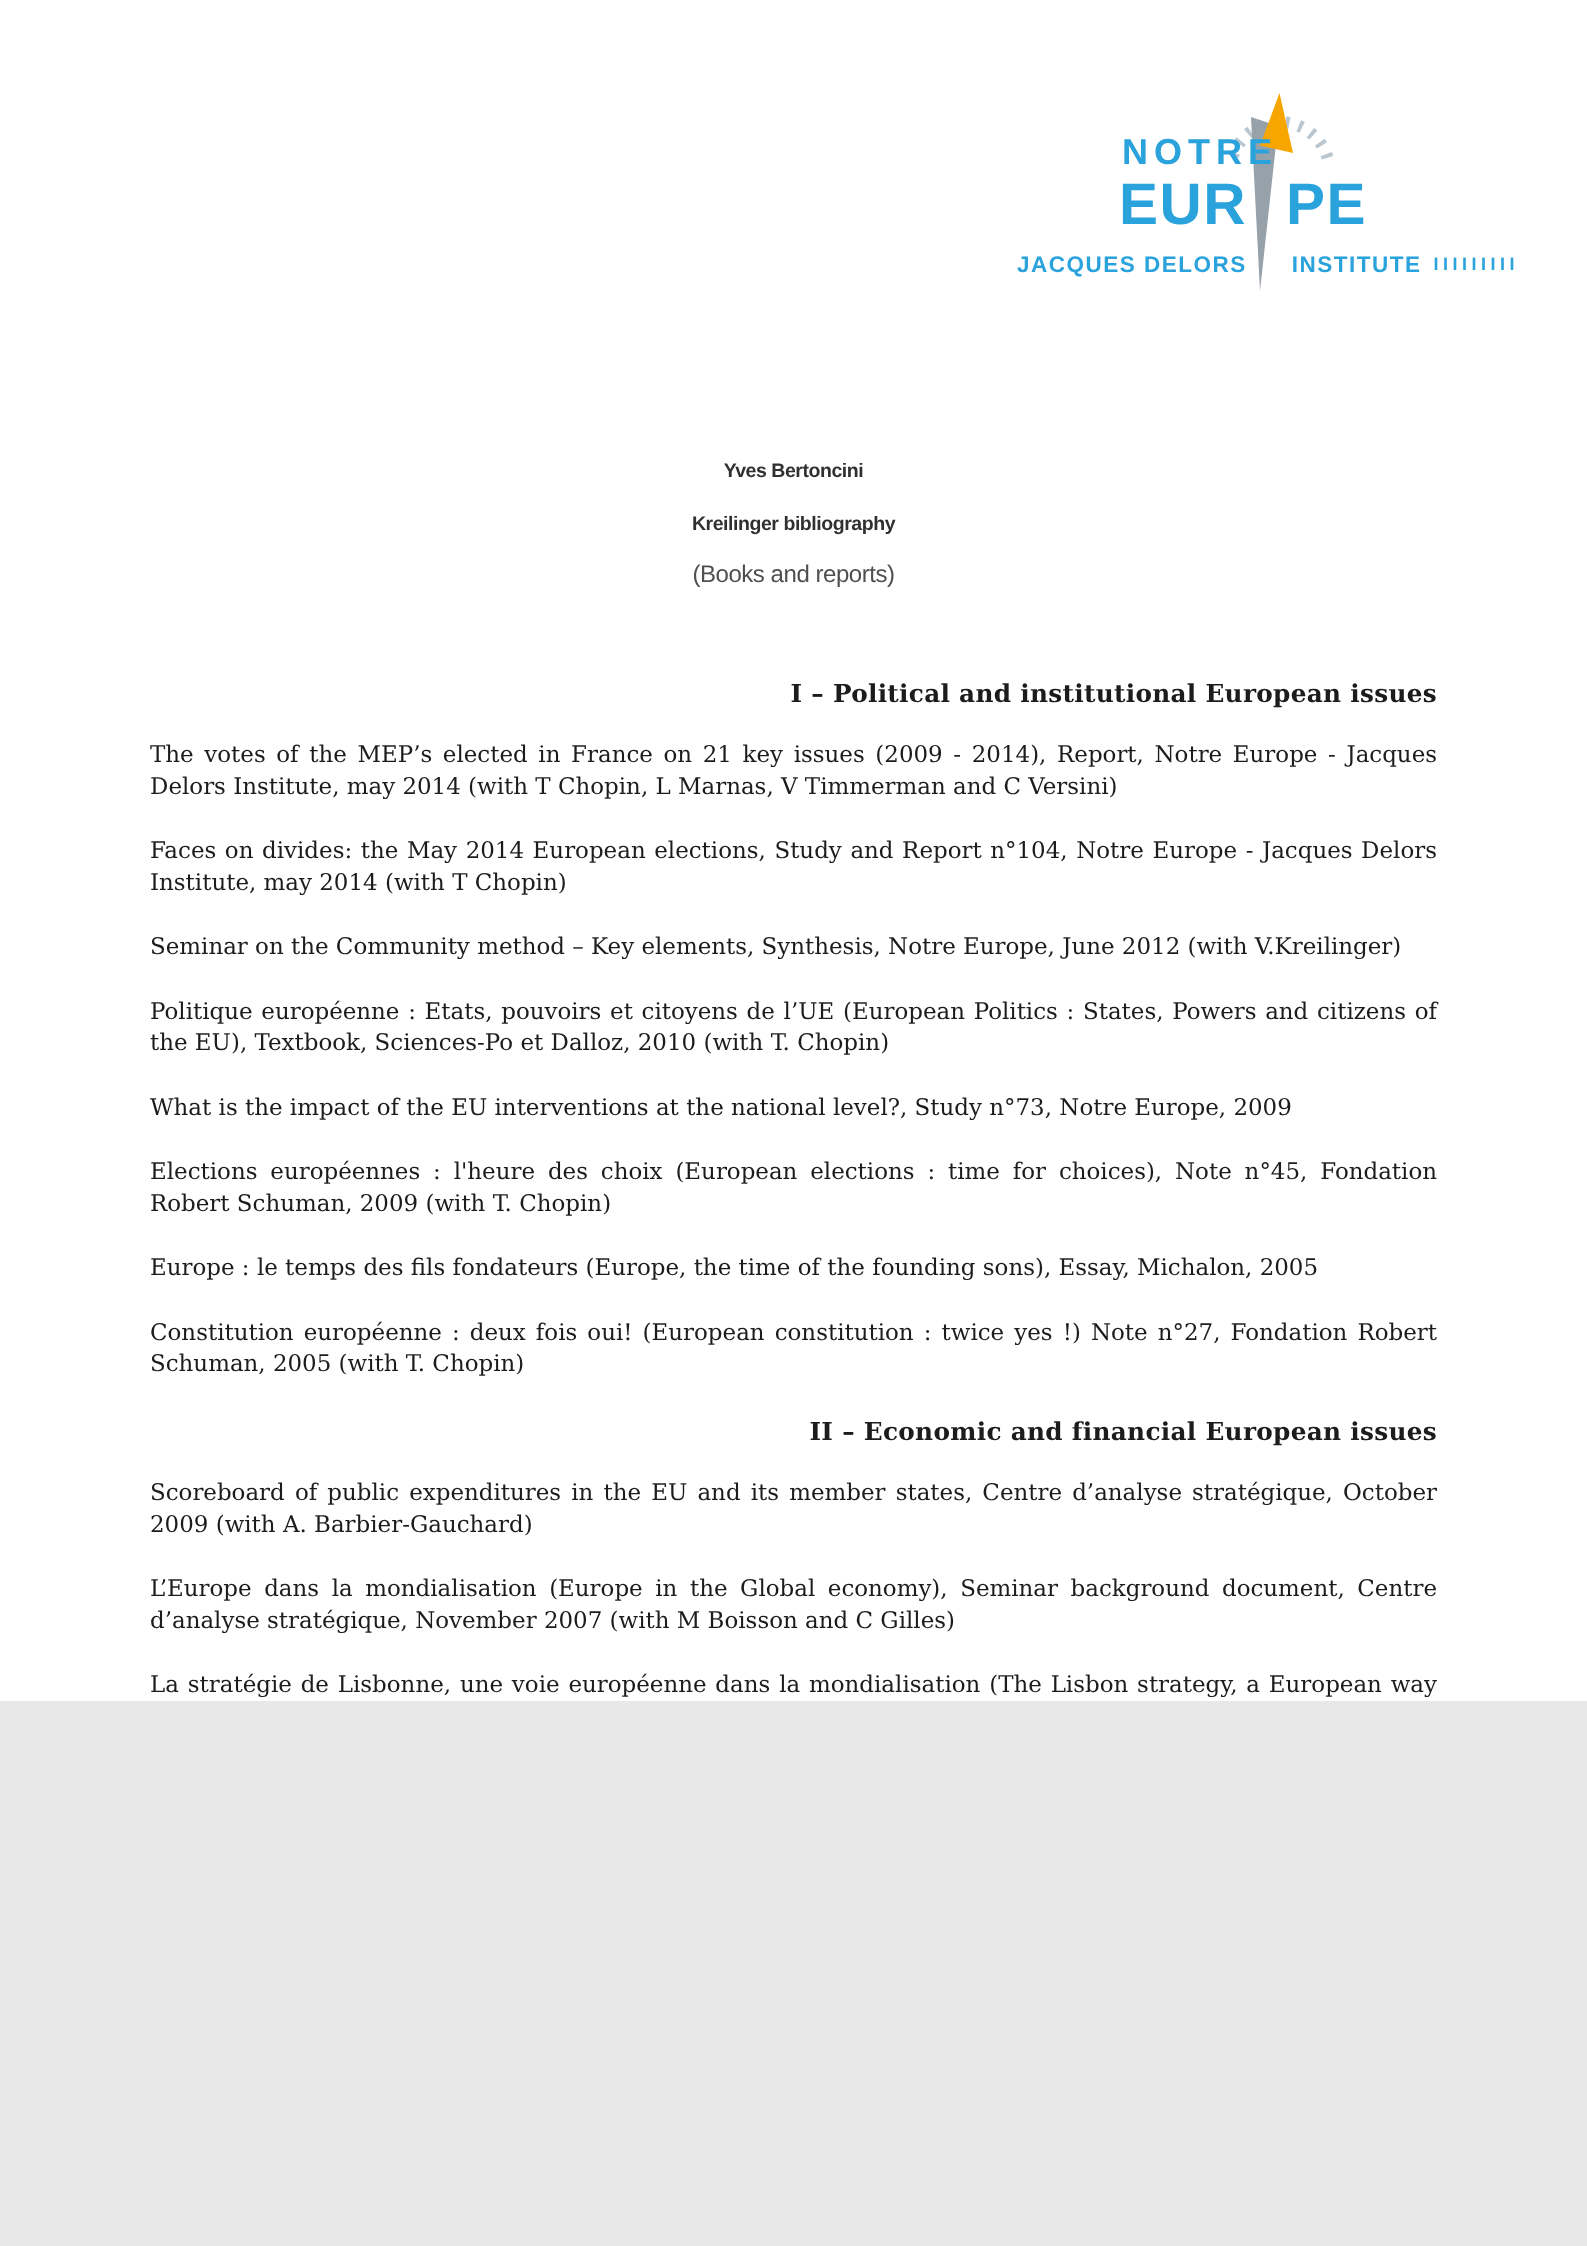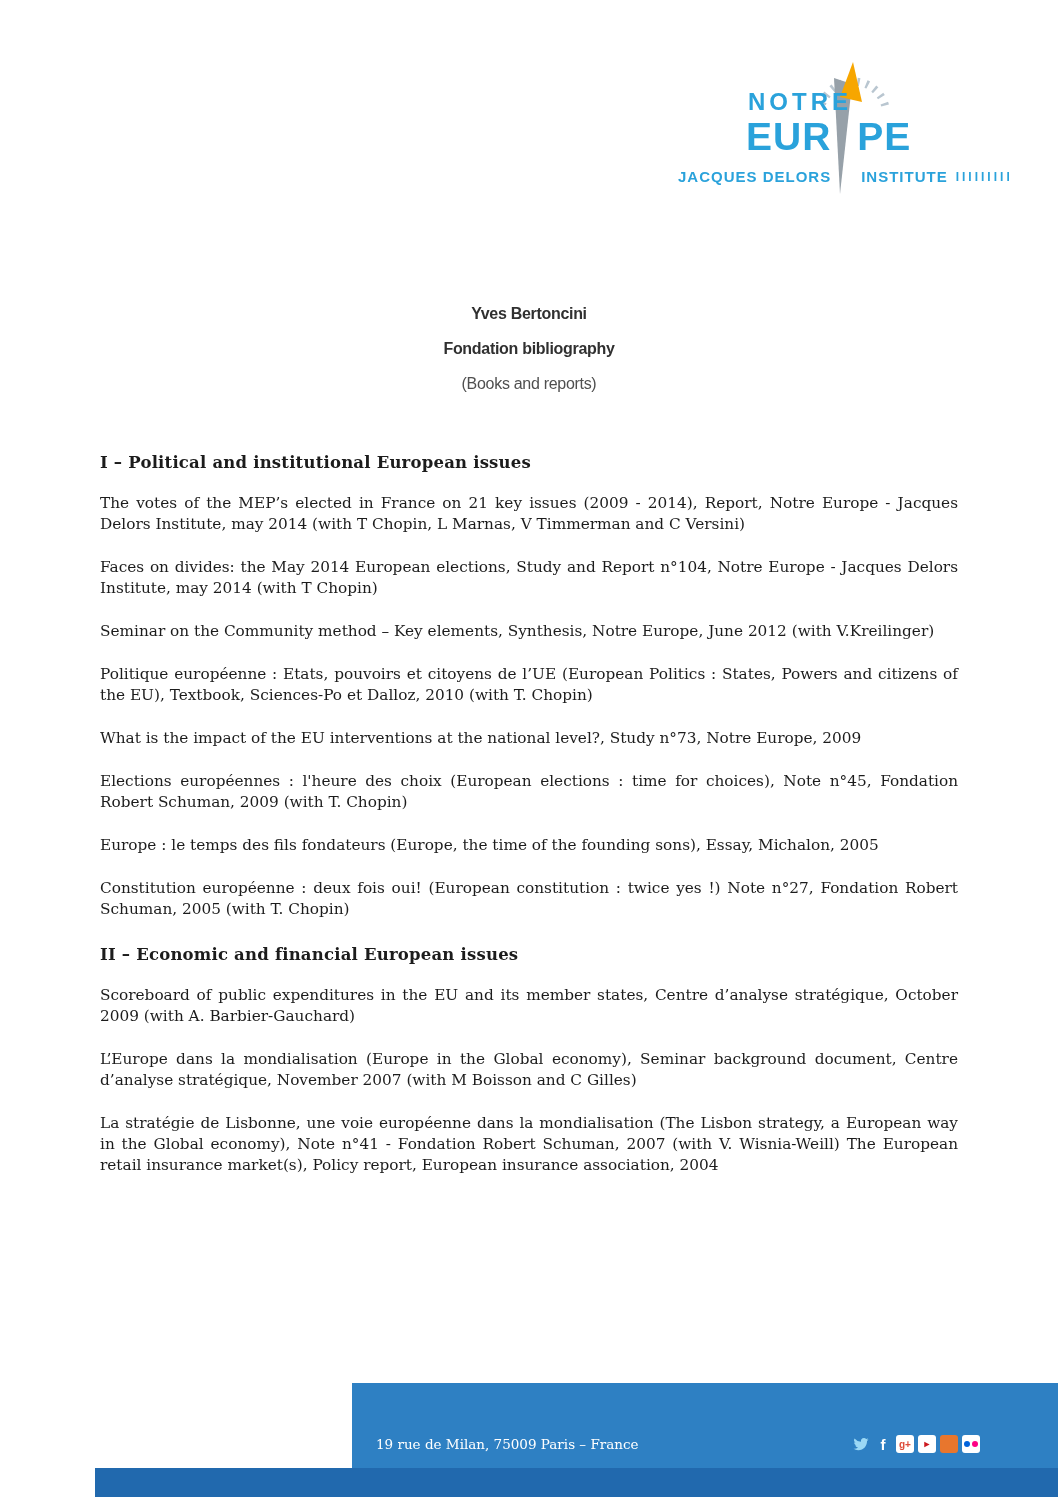--- a/index.html
+++ b/index.html
@@ -1,17 +1,17 @@
 <!DOCTYPE html>
 <html><head>
 <meta charset="utf-8">
 <style>
   html,body { margin:0; padding:0; background:#e8e8e8; }
   .page {
-    position:relative; width:1058px; height:1497px; margin:0 auto;
+    position:relative; width:1058px; height:1134px; margin:0 auto;
     background:#ffffff; overflow:hidden;
     font-family:"DejaVu Serif", serif; color:#1c1c1c;
   }
 
   
   .logo { position:absolute; top:60px; left:672px; width:313px; height:140px; }
   .logo svg { position:absolute; top:0; left:0; }
   .logo-notre {
     position:absolute; left:76px; top:28px;
     font-family:"Liberation Sans", sans-serif; font-weight:bold;
@@ -29,30 +29,30 @@
     font-size:15px; letter-spacing:1px; color:#2aa2db;
   }
   .row3-gap { display:inline-block; width:30px; }
   .logo-ticks { font-size:12px; letter-spacing:3px; vertical-align:1px; margin-left:8px;text-align:right; }
 
   
   .title-block {
     position:absolute; top:296px; left:0; right:0; text-align:center;
     font-family:"Liberation Sans", sans-serif; letter-spacing:-0.3px;
   }
-  .title-line1, .title-line2 { font-size:16px; font-weight:bold; color:#303030; line-height:35px; }
+  .title-line1, .title-line2 { font-size:13px; font-weight:bold; color:#303030; line-height:35px; }
   .title-line3 { font-size:16px; font-weight:normal; color:#4f4f4f; line-height:35px; }
 
   
   .content {
     position:absolute; left:100px; top:452px; width:858px;
     font-size:15.3px; line-height:21px; text-align:justify;
   }
   .section-heading {
-    font-size:16.5px; font-weight:bold; margin:0 0 20px 0; text-align:left;
+    font-size:16.5px; font-weight:bold; margin:0 0 20px 0; text-align:right;
     letter-spacing:0.2px;
   }
   .section-heading.mt-large { margin-top:24px; }
   .content p { margin:0 0 22px 0; }
 
   
   .footer-bar {
     position:absolute; left:352px; right:0; top:1383px; height:85px;
     background:#2e80c3; color:#ffffff;
   }
@@ -94,21 +94,21 @@
       <polygon points="162,18 180,24 168,134" fill="#97a1a9"></polygon>
       <polygon points="181,2 190,42 168,37" fill="#f7a600"></polygon>
     </svg>
     <div class="logo-notre">NOTRE</div>
     <div class="logo-europe"><span>EUR</span><span class="o-gap"></span><span>PE</span></div>
     <div class="logo-row3"><span>JACQUES DELORS</span><span class="row3-gap"></span><span>INSTITUTE</span><span class="logo-ticks">IIIIIIIII</span></div>
   </div>
 
   <div class="title-block">
     <div class="title-line1">Yves Bertoncini</div>
-    <div class="title-line2">Fondation bibliography</div>
+    <div class="title-line2">Kreilinger bibliography</div>
     <div class="title-line3">(Books and reports)</div>
   </div>
 
   <div class="content">
 
     <h2 class="section-heading">I – Political and institutional European issues</h2>
     <p>The votes of the MEP’s elected in France on 21 key issues (2009 - 2014), Report, Notre Europe - Jacques Delors Institute, may 2014 (with T Chopin, L Marnas, V Timmerman and C Versini)</p>
     <p>Faces on divides: the May 2014 European elections, Study and Report n°104, Notre Europe - Jacques Delors Institute, may 2014 (with T Chopin)</p>
     <p>Seminar on the Community method – Key elements, Synthesis, Notre Europe, June 2012 (with V.Kreilinger)</p>
     <p>Politique européenne : Etats, pouvoirs et citoyens de l’UE (European Politics : States, Powers and citizens of the EU), Textbook, Sciences-Po et Dalloz, 2010 (with T. Chopin)</p>

